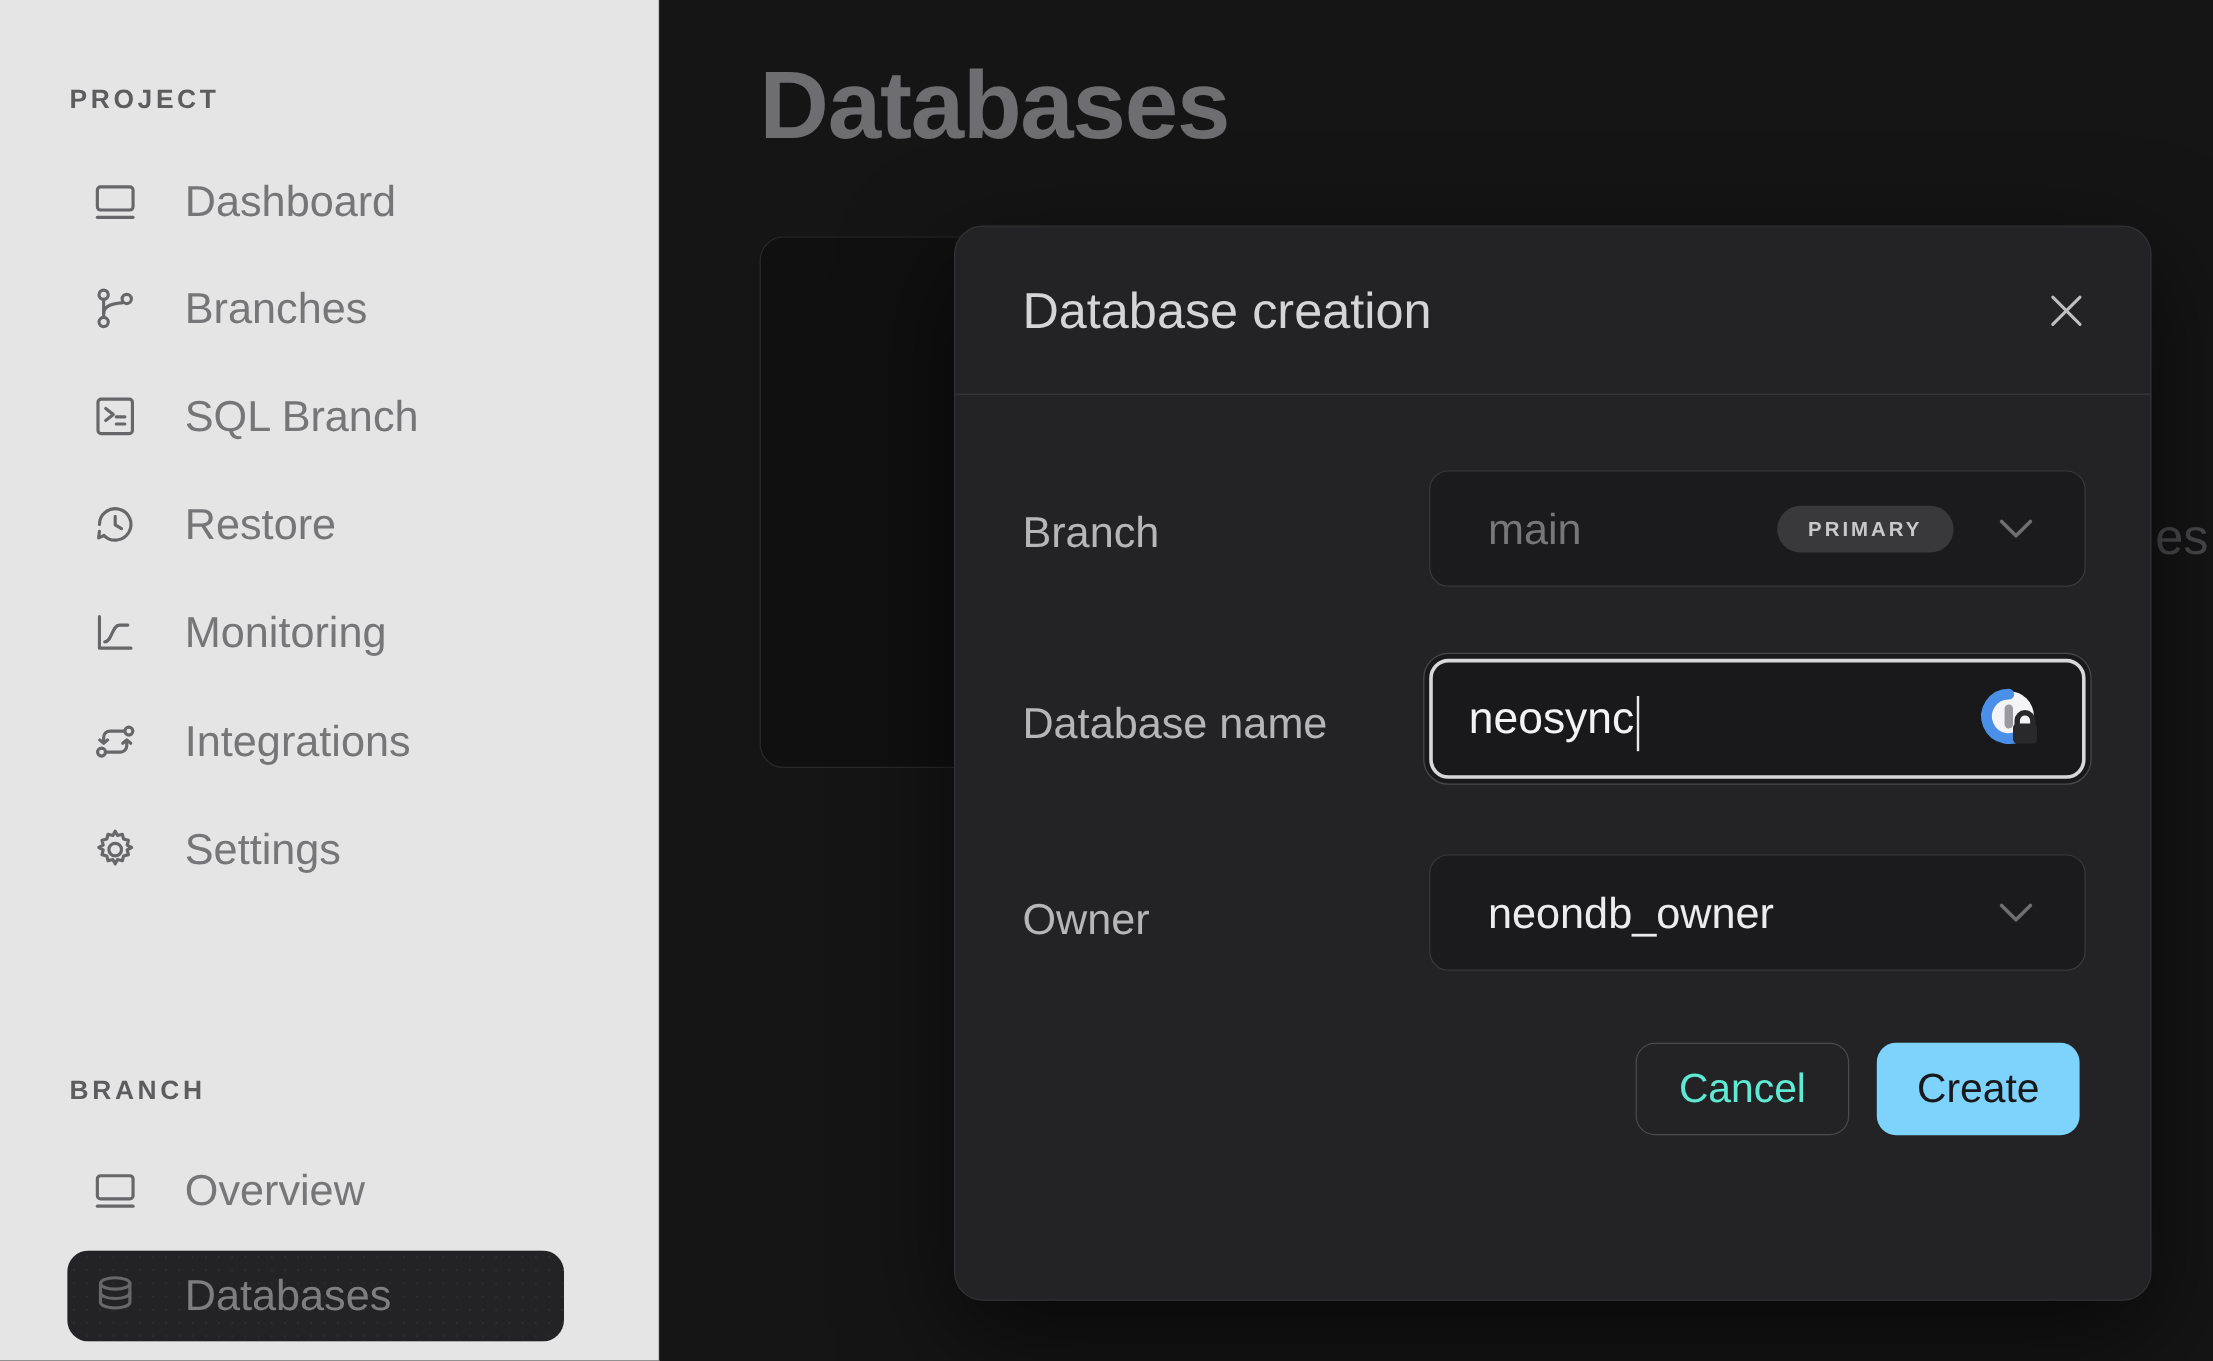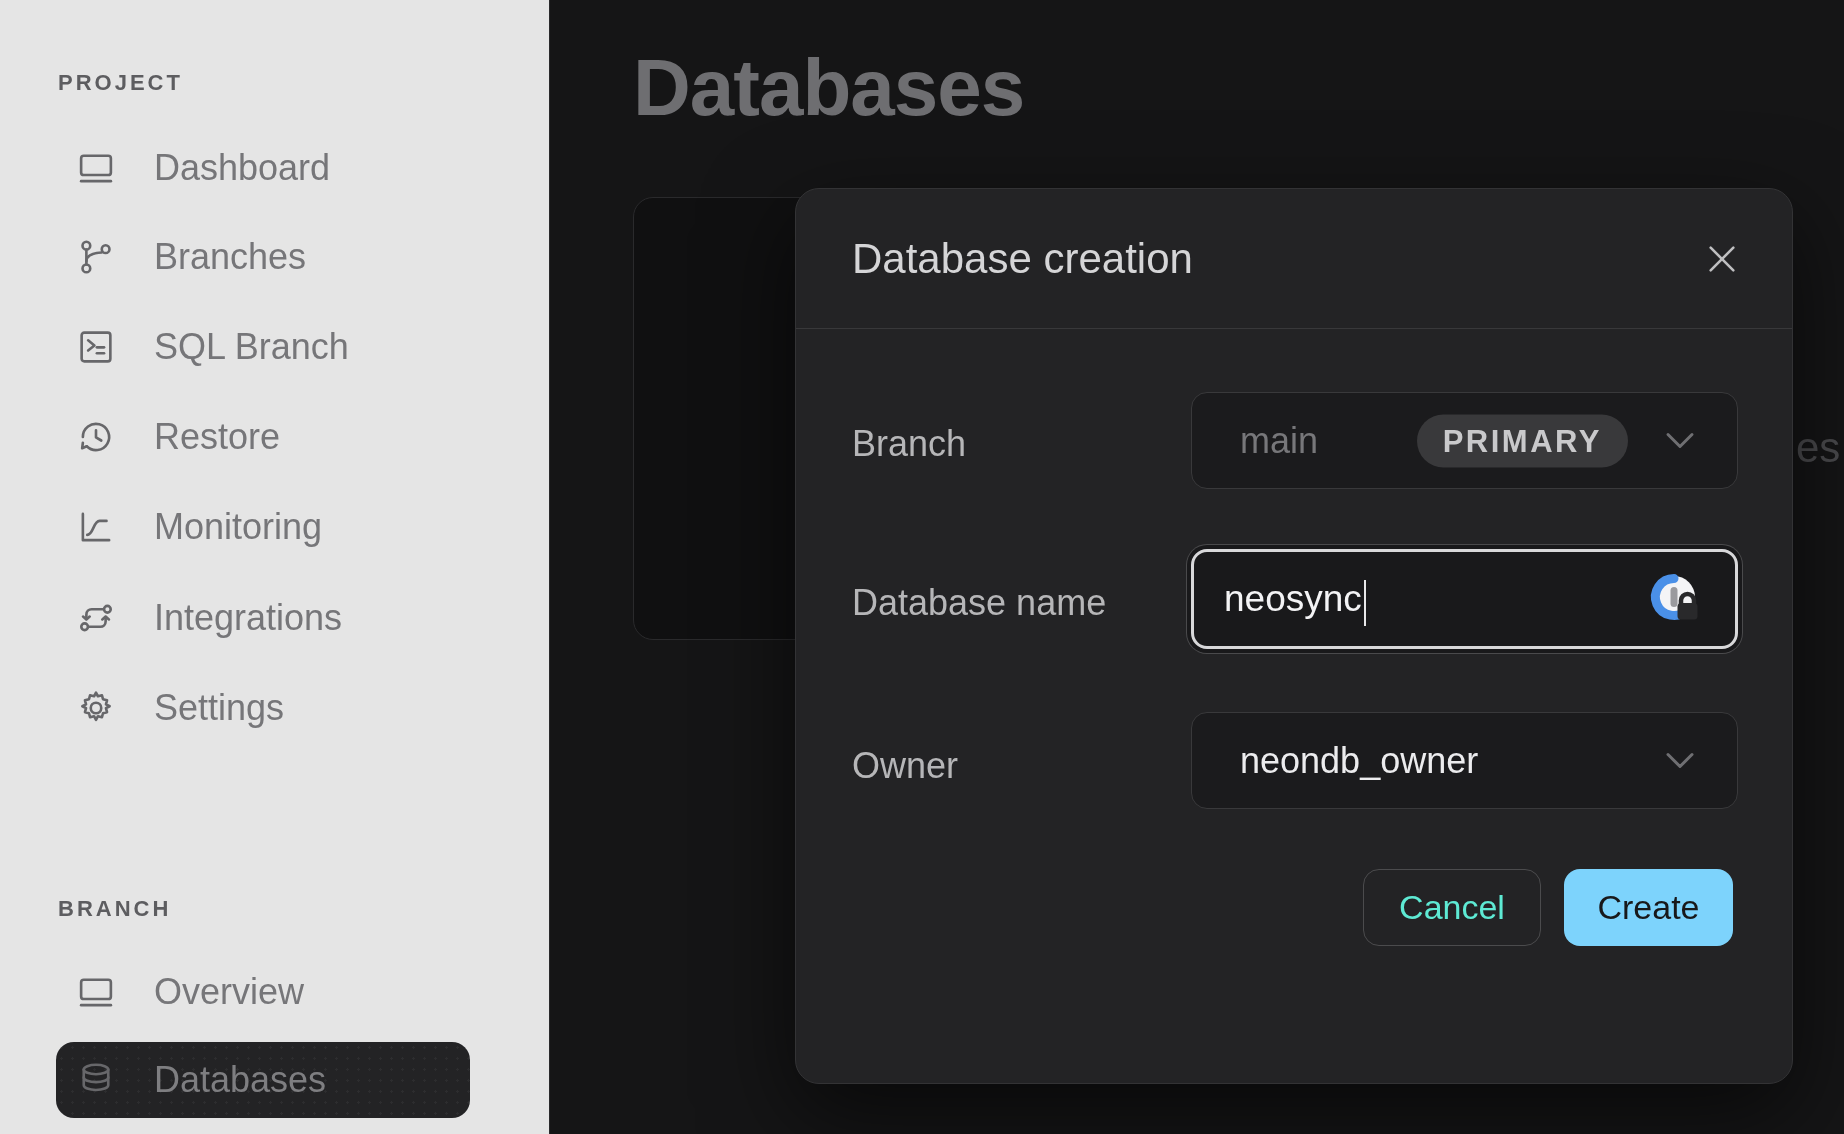--- a/index.html
+++ b/index.html
@@ -79,21 +79,21 @@
   .select {
     background:#1b1b1d; border:1px solid #39393b; height:97px;
     display:flex; align-items:center; padding:0 48px; cursor:pointer;
   }
   .select .value { font-size:36px; }
   .select.disabled .value { color:#77777a; }
   .select .value.bright { color:#ececee; }
   .badge {
     position:absolute; right:109px; top:50%; transform:translateY(-50%);
     background:#39393b; color:#c9c9cb; border-radius:999px;
-    font-size:31px; font-weight:600; letter-spacing:2.5px;
+    font-size:17px; font-weight:600; letter-spacing:2.5px;
     padding:11px 26px; line-height:1;text-align:right;
   }
   .chev {
     position:absolute; right:42px; top:50%; transform:translateY(-50%);
     width:30px; height:19px;
   }
   .chev svg { width:30px; height:19px; stroke:#6f6f72; stroke-width:3;
               fill:none; stroke-linecap:round; stroke-linejoin:round; }
 
   .text-input {

